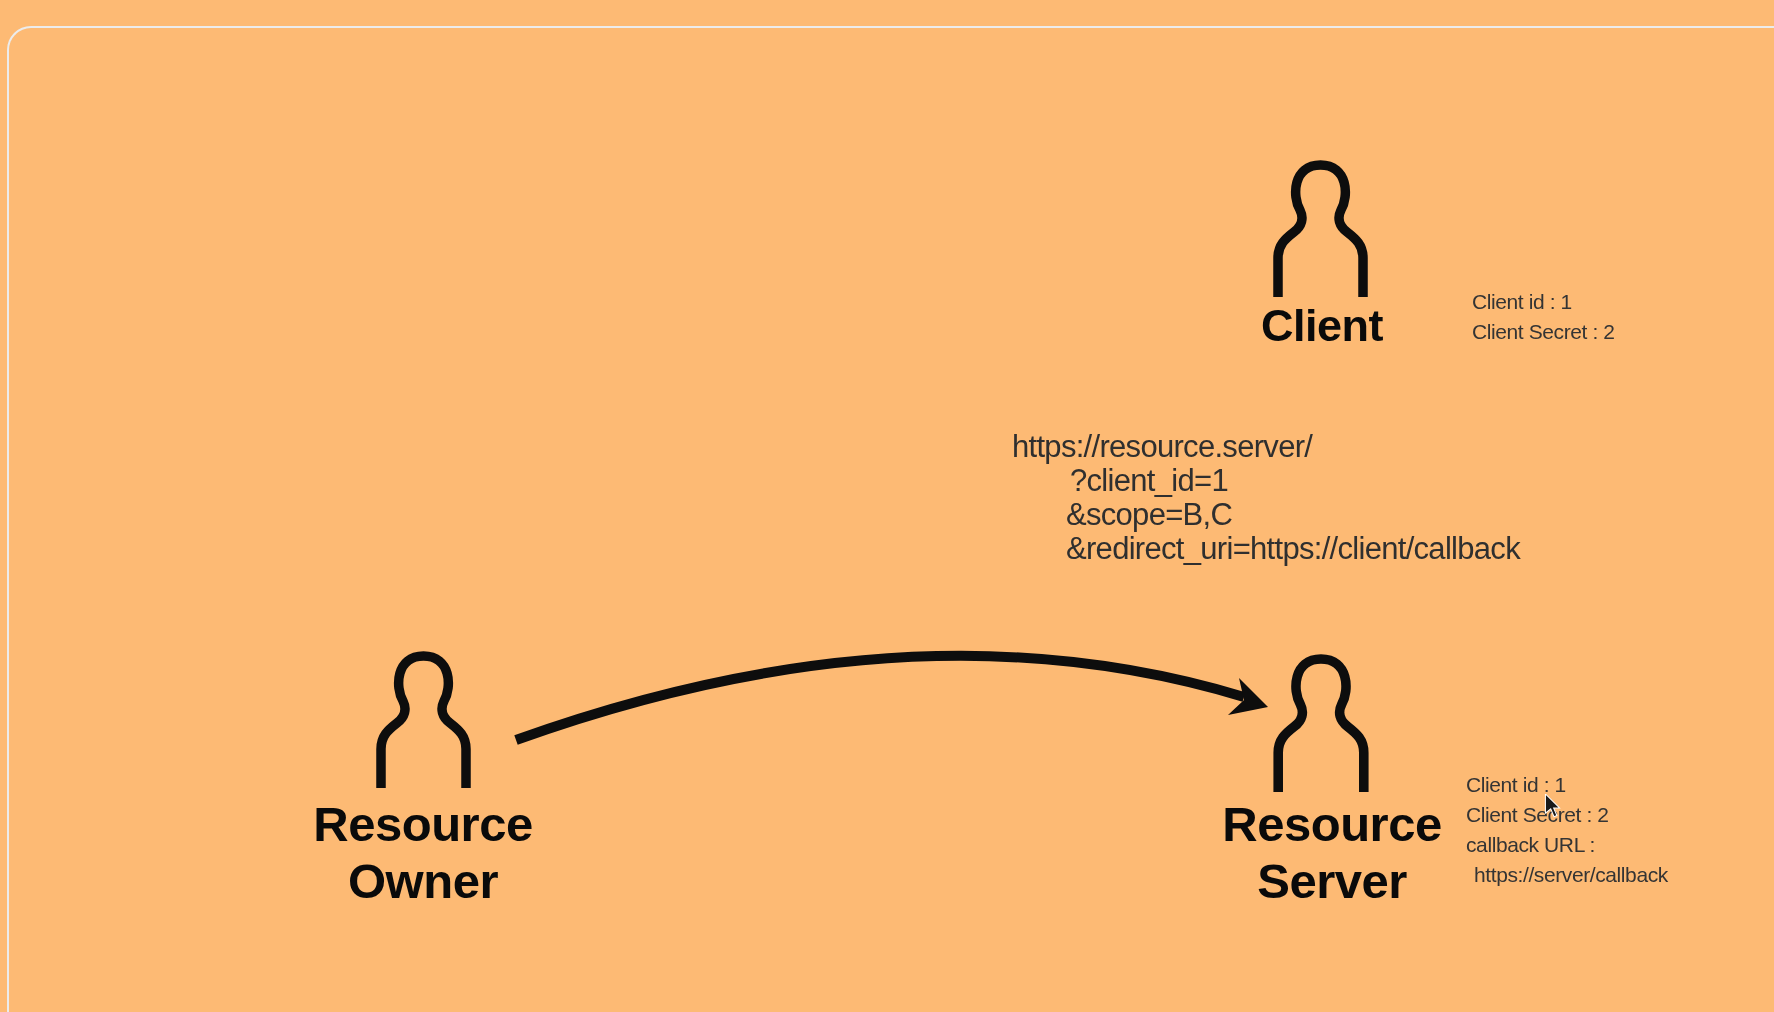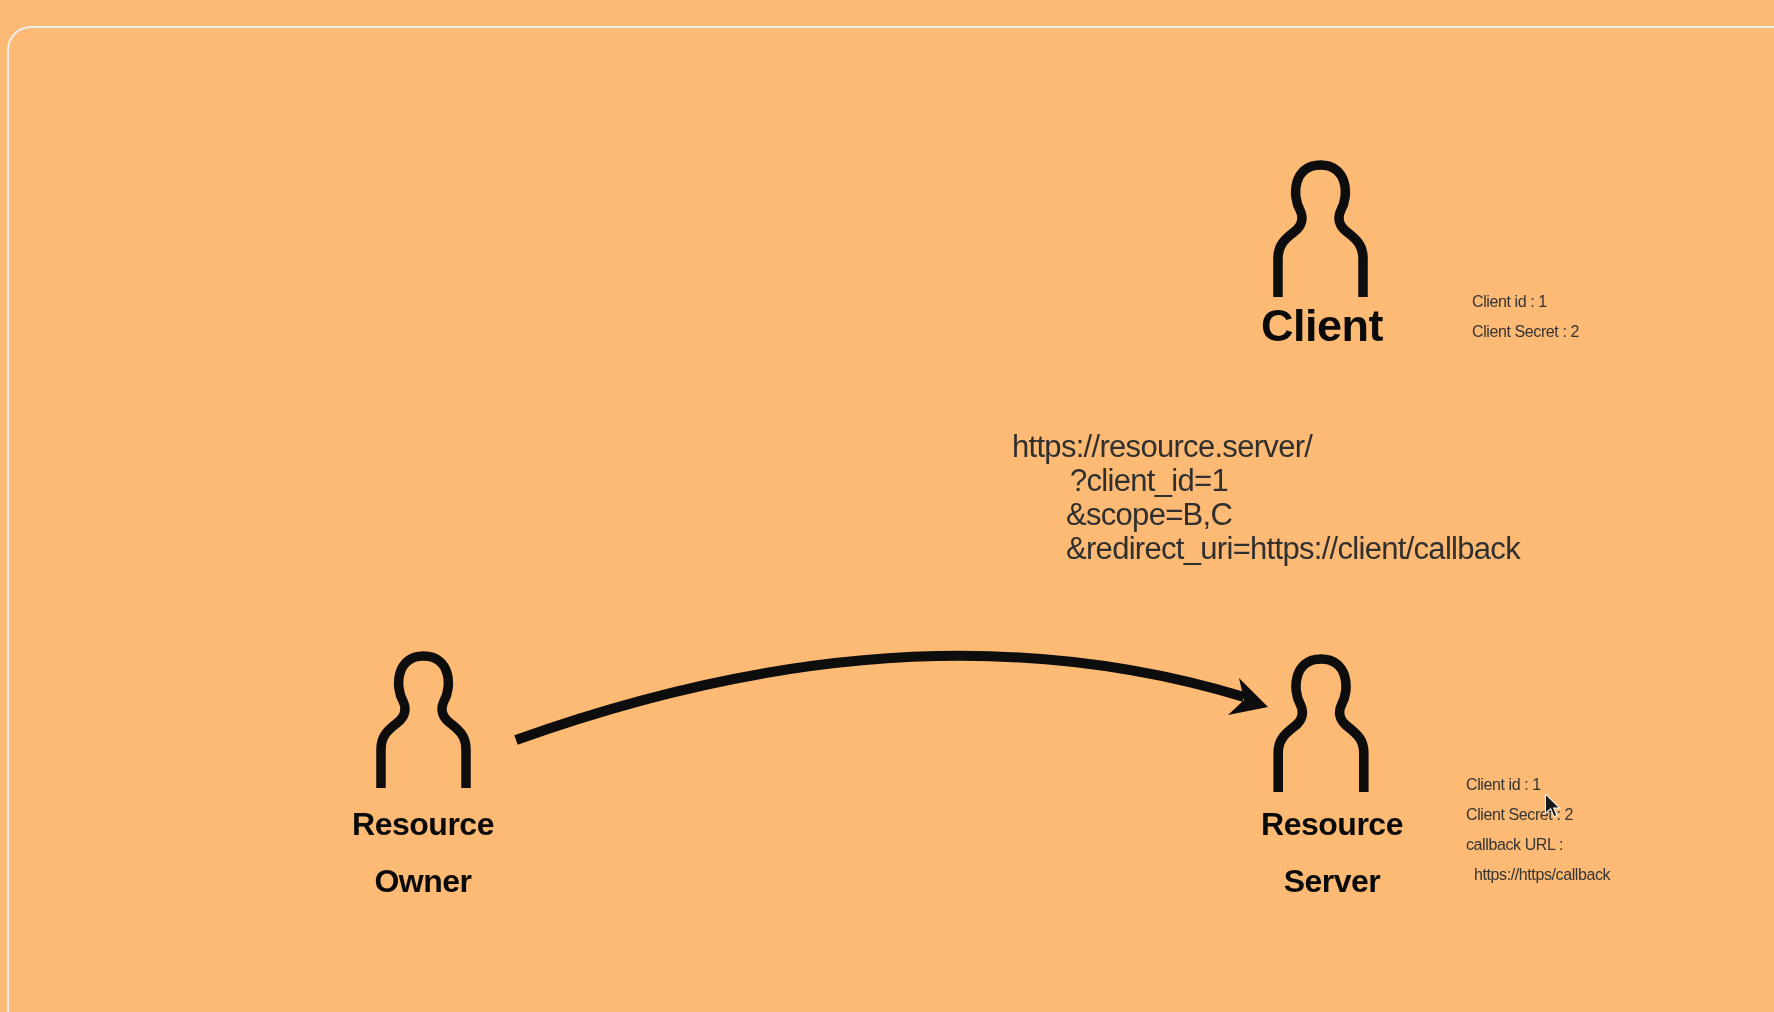--- a/index.html
+++ b/index.html
@@ -28,21 +28,21 @@
     pointer-events: none;
   }
   .person-icon {
     position: absolute;
     display: block;
   }
   .actor-label {
     position: absolute;
     color: #0a0a0a;
     font-weight: 700;
-    font-size: 32px;
+    font-size: 49px;
     line-height: 57px;
     letter-spacing: -0.5px;
     text-align: center;
     white-space: nowrap;
   }
   .client-label {
     left: 1222px;
     top: 302px;
     width: 200px;
     font-size: 45px;
@@ -54,21 +54,21 @@
     width: 250px;
   }
   .server-label {
     left: 1207px;
     top: 796px;
     width: 250px;
   }
   .side-info {
     position: absolute;
     color: #343434;
-    font-size: 16px;
+    font-size: 21px;
     line-height: 30px;
     letter-spacing: -0.4px;
     white-space: nowrap;
   }
   .client-info {
     left: 1472px;
     top: 287px;
   }
   .server-info {
     left: 1466px;
@@ -141,20 +141,20 @@
   </svg>
   <div class="actor-label server-label">
     <div>Resource</div>
     <div>Server</div>
   </div>
 
   <div class="side-info server-info">
     <div>Client id : 1</div>
     <div>Client Secret : 2</div>
     <div>callback URL :</div>
-    <div class="indent">https://https/callback</div>
+    <div class="indent">https://server/callback</div>
   </div>
 
   <svg class="cursor" width="18" height="24" viewBox="0 0 12 19">
     <polygon points="0,0 0,15.2 4.2,11.8 6.8,18 9.1,17 6.5,11 11.2,11" fill="#1a1a1a" stroke="#ffffff" stroke-width="0.8"></polygon>
   </svg>
 
 </div>
 
 </body></html>

